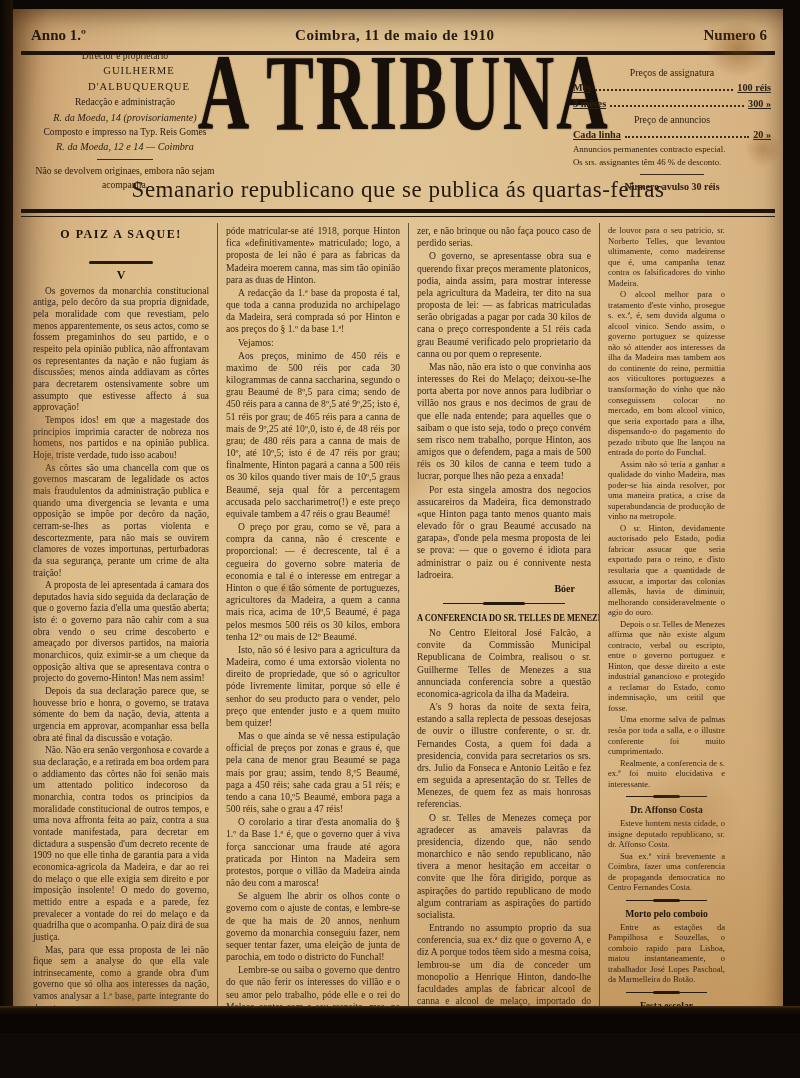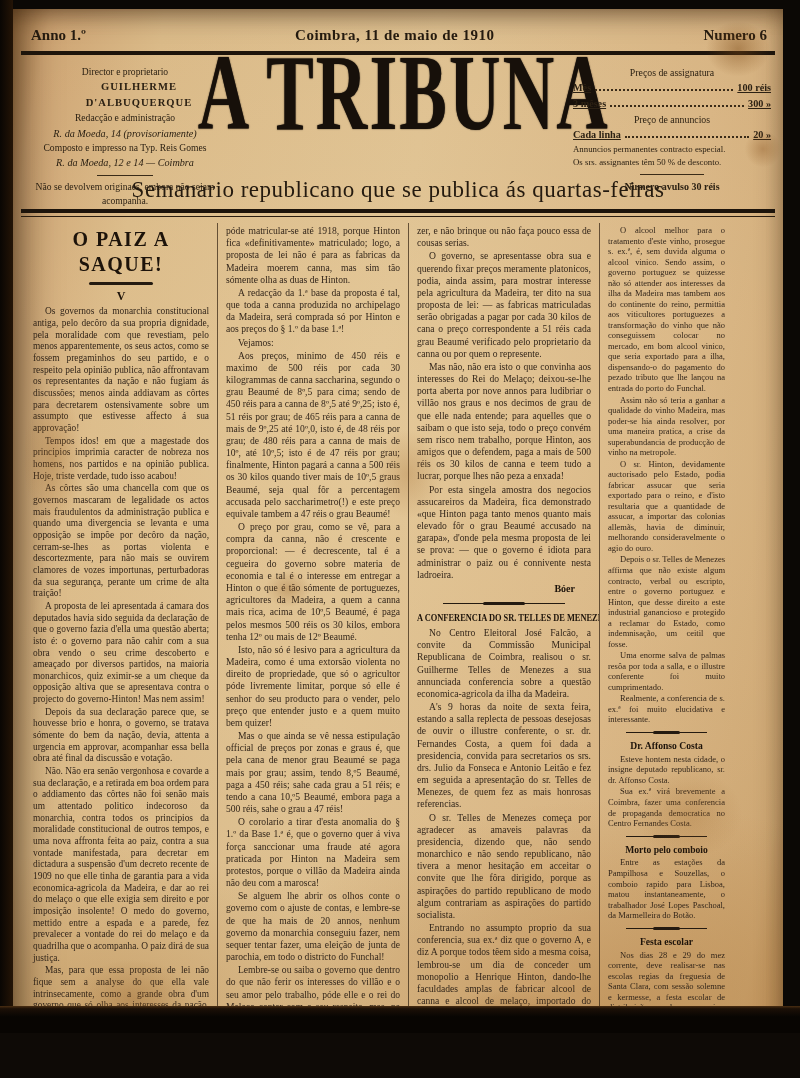--- a/index.html
+++ b/index.html
@@ -16,22 +16,22 @@
          color:#342718;}
   .stain{position:absolute;pointer-events:none;}
 
   
   .hdr{position:absolute;left:18px;top:18px;right:16px;display:flex;justify-content:space-between;
        font-weight:bold;font-size:15px;color:#241a0f;}
   .hdr .c{font-size:15px;letter-spacing:.5px;}
   .rule-a{position:absolute;left:8px;top:42px;right:8px;height:4px;background:#1d140b;}
 
   
-  .mh-left{position:absolute;left:14px;top:56px;width:196px;text-align:center;font-size:9.6px;line-height:1.5;color:#2c2113;}
-  .mh-left .b1{font-weight:bold;font-size:10.6px;letter-spacing:1px;margin-left:28px;}
+  .mh-left{position:absolute;left:14px;top:40px;width:196px;text-align:center;font-size:9.6px;line-height:1.5;color:#2c2113;}
+  .mh-left .b1{font-weight:normal;font-size:10.6px;letter-spacing:1px;margin-left:28px;}
   .mh-left .it{font-style:italic;font-size:10.2px;}
   .mh-left .mini-rule{width:56px;height:1px;background:#3a2b18;margin:4px auto;}
   .mh-title{position:absolute;left:205px;top:46px;width:372px;height:128px;display:flex;align-items:flex-start;justify-content:center;}
   .mh-title span{font-weight:bold;font-size:66px;letter-spacing:2px;color:#17100a;
       transform:scale(1.08,1.62);white-space:nowrap;text-shadow:0 0 1px #17100a;}
   .mh-right{position:absolute;left:560px;top:56px;width:198px;font-size:9.6px;color:#2c2113;line-height:1.55;}
   .mh-right .ttl{text-align:center;font-size:9.8px;}
   .mh-right .row{display:flex;align-items:baseline;font-weight:bold;font-size:10.2px;text-decoration:underline;}
   .mh-right .row .lead{flex:1;border-bottom:2px dotted #3a2b18;margin:0 4px 3px;}
   .mh-right .note{font-size:8.8px;}
@@ -46,21 +46,21 @@
   
   .cols{position:absolute;left:12px;top:214px;height:826px;display:flex;}
   .col{overflow:hidden;padding:2px 8px 0;box-sizing:border-box;}
   .col+.col{border-left:1px solid rgba(48,32,14,.7);}
   .col1{width:192px;font-size:9.4px;line-height:1.24;}
   .col2{width:191px;font-size:9.6px;line-height:1.27;}
   .col3{width:191px;font-size:9.6px;line-height:1.27;}
   .col4{width:134px;font-size:8.5px;line-height:1.24;}
   .col{ text-align:justify;color:#33261a;}
 
-  .b-h1{font-weight:bold;font-size:20px;text-align:center;letter-spacing:1.5px;color:#1d130a;margin:2px 0 5px;}
+  .b-h1{font-weight:bold;font-size:12px;text-align:center;letter-spacing:1.5px;color:#1d130a;margin:2px 0 19px;}
   .b-rule{width:64px;height:3px;background:#241a10;border-radius:2px;margin:3px auto 2px;}
   .b-sub{text-align:center;font-weight:bold;font-size:12px;margin:4px 0 3px;color:#1d130a;}
   .b-p{text-indent:12px;margin:0 0 1px;}
   .b-pn{text-indent:0;margin:0 0 1px;}
   .b-small{font-size:8.1px;line-height:1.25;padding:0 0 0 12px;margin:4px 0;}
   .b-sig{text-align:right;font-weight:bold;font-size:10px;padding-right:16px;margin:2px 0 1px;color:#1d130a;}
   .b-sep{position:relative;height:9px;margin:3px auto;width:70%;}
   .b-sep::before{content:"";position:absolute;left:0;right:0;top:4px;height:1px;background:#241a10;}
   .b-sep::after{content:"";position:absolute;left:50%;top:3px;width:34%;height:3px;margin-left:-17%;background:#241a10;border-radius:2px;}
   .b-h3{font-weight:bold;font-size:10.5px;white-space:nowrap;color:#1d130a;margin:2px 0 3px;
@@ -114,21 +114,21 @@
         <span class="lead"></span>
         <span>300 »</span>
       </div>
       <div class="ttl">Preço de annuncios</div>
       <div class="row">
         <span>Cada linha</span>
         <span class="lead"></span>
         <span>20 »</span>
       </div>
       <div class="note">Annuncios permanentes contracto especial.</div>
-      <div class="note">Os srs. assignantes têm 50 % de desconto.</div>
+      <div class="note">Os srs. assignantes têm 46 % de desconto.</div>
       <div class="mini-rule"></div>
       <div class="avulso">Numero avulso 30 réis</div>
     </div>
 
     <div class="tagline">Semanario republicano que se publica ás quartas-feiras</div>
     <div class="rule-b1"></div>
     <div class="rule-b2"></div>
 
     <div class="cols">
       <div class="col col1">
@@ -138,46 +138,47 @@
           <div class="b-p">Os governos da monarchia constitucional antiga, pelo decôro da sua propria dignidade, pela moralidade com que revestiam, pelo menos apparentemente, os seus actos, como se fossem pregaminhos do seu partido, e o respeito pela opinião publica, não affrontavam os representantes da nação e não fugiam ás discussões; menos ainda addiavam as côrtes para decretarem ostensivamente sobre um assumpto que estivesse affecto á sua approvação!</div>
           <div class="b-p">Tempos idos! em que a magestade dos principios imprimia caracter de nobreza nos homens, nos partidos e na opinião publica. Hoje, triste verdade, tudo isso acabou!</div>
           <div class="b-p">As côrtes são uma chancella com que os governos mascaram de legalidade os actos mais fraudulentos da administração publica e quando uma divergencia se levanta e uma opposição se impõe por decôro da nação, cerram-se-lhes as portas violenta e descortezmente, para não mais se ouvirem clamores de vozes importunas, perturbadoras da sua segurança, perante um crime de alta traição!</div>
           <div class="b-p">A proposta de lei apresentada á camara dos deputados havia sido seguida da declaração de que o governo fazia d'ella uma questão aberta; isto é: o governo para não cahir com a sua obra vendo o seu crime descoberto e ameaçado por diversos partidos, na maioria monarchicos, quiz eximir-se a um cheque da opposição altiva que se apresentava contra o projecto do governo-Hinton! Mas nem assim!</div>
           <div class="b-p">Depois da sua declaração parece que, se houvesse brio e honra, o governo, se tratava sómente do bem da nação, devia, attenta a urgencia em approvar, acompanhar essa bella obra até final da discussão e votação.</div>
           <div class="b-p">Não. Não era senão vergonhosa e covarde a sua declaração, e a retirada em boa ordem para o addiamento das côrtes não foi senão mais um attentado politico indecoroso da monarchia, contra todos os principios da moralidade constitucional de outros tempos, e uma nova affronta feita ao paiz, contra a sua vontade manifestada, para decretar em dictadura a suspensão d'um decreto recente de 1909 no que elle tinha de garantia para a vida economica-agricola da Madeira, e dar ao rei do melaço o que elle exigia sem direito e por imposição insolente! O medo do governo, mettido entre a espada e a parede, fez prevalecer a vontade do rei do melaço e da quadrilha que o acompanha. O paiz dirá de sua justiça.</div>
           <div class="b-p">Mas, para que essa proposta de lei não fique sem a analyse do que ella vale intrinsecamente, como a grande obra d'um governo que só olha aos interesses da nação, vamos analysar a 1.ª base, parte integrante do decreto:</div>
           <div class="b-small">A canna produzida no archipelago da Madeira será comprada até 1918 inclusivé, pelas duas fabricas matriculadas que já o estavam á data da publicação da carta de lei de 24 de dezembro de 1904.</div>
         </div>
       <div class="col col2">
-          <div class="b-pn">póde matricular-se até 1918, porque Hinton fica «definitivamente» matriculado; logo, a proposta de lei não é para as fabricas da Madeira moerem canna, mas sim tão sómente olha as duas de Hinton.</div>
+          <div class="b-pn">póde matricular-se até 1918, porque Hinton fica «definitivamente» matriculado; logo, a proposta de lei não é para as fabricas da Madeira moerem canna, mas sim tão opinião para as duas de Hinton.</div>
           <div class="b-p">A redacção da 1.ª base da proposta é tal, que toda a canna produzida no archipelago da Madeira, será comprada só por Hinton e aos preços do § 1.º da base 1.ª!</div>
           <div class="b-p">Vejamos:</div>
           <div class="b-p">Aos preços, minimo de 450 réis e maximo de 500 réis por cada 30 kilogrammas de canna saccharina, segundo o grau Beaumé de 8º,5 para cima; sendo de 450 réis para a canna de 8º,5 até 9º,25; isto é, 51 réis por grau; de 465 réis para a canna de mais de 9º,25 até 10º,0, isto é, de 48 réis por grau; de 480 réis para a canna de mais de 10º, até 10º,5; isto é de 47 réis por grau; finalmente, Hinton pagará a canna a 500 réis os 30 kilos quando tiver mais de 10º,5 graus Beaumé, seja qual fôr a percentagem accusada pelo saccharimetro(!) e este preço equivale tambem a 47 réis o grau Beaumé!</div>
           <div class="b-p">O preço por grau, como se vê, para a compra da canna, não é crescente e proporcional: — é decrescente, tal é a cegueira do governo sobre materia de economia e tal é o interesse em entregar a Hinton o que é tão sómente de portuguezes, agricultores da Madeira, a quem a canna mais rica, acima de 10º,5 Beaumé, é paga pelos mesmos 500 réis os 30 kilos, embora tenha 12º ou mais de 12º Beaumé.</div>
           <div class="b-p">Isto, não só é lesivo para a agricultura da Madeira, como é uma extorsão violenta no direito de propriedade, que só o agricultor póde livremente limitar, porque só elle é senhor do seu producto para o vender, pelo preço que entender justo e a quem muito bem quizer!</div>
           <div class="b-p">Mas o que ainda se vê nessa estipulação official de preços por zonas e graus é, que pela cana de menor grau Beaumé se paga mais por grau; assim, tendo 8,º5 Beaumé, paga a 450 réis; sahe cada grau a 51 réis; e tendo a cana 10,º5 Beaumé, embora paga a 500 réis, sahe o grau a 47 réis!</div>
           <div class="b-p">O corolario a tirar d'esta anomalia do § 1.º da Base 1.ª é, que o governo quer á viva força sanccionar uma fraude até agora praticada por Hinton na Madeira sem protestos, porque o villão da Madeira ainda não deu com a marosca!</div>
           <div class="b-p">Se alguem lhe abrir os olhos conte o governo com o ajuste de contas, e lembre-se de que ha mais de 20 annos, nenhum governo da monarchia conseguiu fazer, nem sequer tentar fazer, uma eleição de junta de parochia, em todo o districto do Funchal!</div>
           <div class="b-p">Lembre-se ou saiba o governo que dentro do que não ferir os interesses do villão e o seu amor pelo trabalho, póde elle e o rei do Melaço contar com o seu respeito, mas, na presente questão, se alguem lhe abrir os olhos, repito, nem os decretos do governo, nem a presença do Adamastor, nem o dinheiro e a influencia toda do sr. Hinton lhe servirá de nada! Convença-se d'isto e um dia ver-se-ha quem tem razão.</div>
         </div>
       <div class="col col3">
-          <div class="b-pn">zer, e não brinque ou não faça pouco essa de cousas serias.</div>
+          <div class="b-pn">zer, e não brinque ou não faça pouco caso de perdido serias.</div>
           <div class="b-p">O governo, se apresentasse obra sua e querendo fixar preços meramente platonicos, podia, ainda assim, para mostrar interesse pela agricultura da Madeira, ter dito na sua proposta de lei: — as fabricas matriculadas serão obrigadas a pagar por cada 30 kilos de cana o preço correspondente a 51 réis cada grau Beaumé verificado pelo proprietario da canna ou por quem o represente.</div>
           <div class="b-p">Mas não, não era isto o que convinha aos interesses do Rei do Melaço; deixou-se-lhe porta aberta por nove annos para ludibriar o villão nos graus e nos decimos de grau de que elle nada entende; para aquelles que o saibam o que isto seja, todo o preço convém sem risco nem trabalho, porque Hinton, aos amigos que o defendem, paga a mais de 500 réis os 30 kilos de canna e teem tudo a lucrar, porque lhes não peza a enxada!</div>
           <div class="b-p">Por esta singela amostra dos negocios assucareiros da Madeira, fica demonstrado «que Hinton paga tanto menos quanto mais elevado fôr o grau Beaumé accusado na garapa», d'onde pela mesma proposta de lei se prova: — que o governo é idiota para administrar o paiz ou é connivente nesta ladroeira.</div>
           <div class="b-sig">Bóer</div>
           <div class="b-sep"></div>
           <div class="b-h3">A CONFERENCIA DO SR. TELLES DE MENEZES</div>
           <div class="b-p">No Centro Eleitoral José Falcão, a convite da Commissão Municipal Republicana de Coimbra, realisou o sr. Guilherme Telles de Menezes a sua annunciada conferencia sobre a questão economica-agricola da ilha da Madeira.</div>
           <div class="b-p">A's 9 horas da noite de sexta feira, estando a salla replecta de pessoas desejosas de ouvir o illustre conferente, o sr. dr. Fernandes Costa, a quem foi dada a presidencia, convida para secretarios os srs. drs. Julio da Fonseca e Antonio Leitão e fez em seguida a apresentação do sr. Telles de Menezes, de quem fez as mais honrosas referencias.</div>
           <div class="b-p">O sr. Telles de Menezes começa por agradecer as amaveis palavras da presidencia, dizendo que, não sendo monarchico e não sendo republicano, não tivera a menor hesitação em acceitar o convite que lhe fôra dirigido, porque as aspirações do partido republicano de modo algum contrariam as aspirações do partido socialista.</div>
           <div class="b-p">Entrando no assumpto proprio da sua conferencia, sua ex.ª diz que o governo A, e diz A porque todos têem sido a mesma coisa, lembrou-se um dia de conceder um monopolio a Henrique Hinton, dando-lhe faculdades amplas de fabricar alcool de canna e alcool de melaço, importado do estrangeiro sem limite de quantidade.</div>
           <div class="b-p">Esse alcool tem sido empregado no tratamento do vinho generoso da Madeira que, pouco a pouco, tem perdido a sua reputação mundial, por ser falsificado em toda a parte, até na propria ilha, d'onde se exporta muito mais vinho do que ella realmente produz.</div>
         </div>
       <div class="col col4">
+          <div class="b-pn">de louvor para o seu patricio, sr. Norberto Telles, que levantou ultimamente, como madeirense que é, uma campanha tenaz contra os falsificadores do vinho Madeira.</div>
           <div class="b-p">O alcool melhor para o tratamento d'este vinho, prosegue s. ex.ª, é, sem duvida alguma o alcool vinico. Sendo assim, o governo portuguez se quizesse não só attender aos interesses da ilha da Madeira mas tambem aos do continente do reino, permittia aos viticultores portuguezes a transformação do vinho que não conseguissem colocar no mercado, em bom alcool vinico, que seria exportado para a ilha, dispensando-o do pagamento do pezado tributo que lhe lançou na entrada do porto do Funchal.</div>
           <div class="b-p">Assim não só teria a ganhar a qualidade do vinho Madeira, mas poder-se hia ainda resolver, por uma maneira pratica, a crise da superabundancia de producção de vinho na metropole.</div>
           <div class="b-p">O sr. Hinton, devidamente auctorisado pelo Estado, podia fabricar assucar que seria exportado para o reino, e d'isto resultaria que a quantidade de assucar, a importar das colonias allemãs, havia de diminuir, melhorando consideravelmente o agio do ouro.</div>
           <div class="b-p">Depois o sr. Telles de Menezes affirma que não existe algum contracto, verbal ou escripto, entre o governo portuguez e Hinton, que desse direito a este industrial ganancioso e protegido a reclamar do Estado, como indemnisação, um ceitil que fosse.</div>
           <div class="b-p">Uma enorme salva de palmas resôa por toda a salla, e o illustre conferente foi muito cumprimentado.</div>
           <div class="b-p">Realmente, a conferencia de s. ex.ª foi muito elucidativa e interessante.</div>
           <div class="b-sep"></div>
           <div class="b-h2">Dr. Affonso Costa</div>
           <div class="b-p">Esteve hontem nesta cidade, o insigne deputado republicano, sr. dr. Affonso Costa.</div>
           <div class="b-p">Sua ex.ª virá brevemente a Coimbra, fazer uma conferencia de propaganda democratica no Centro Fernandes Costa.</div>

